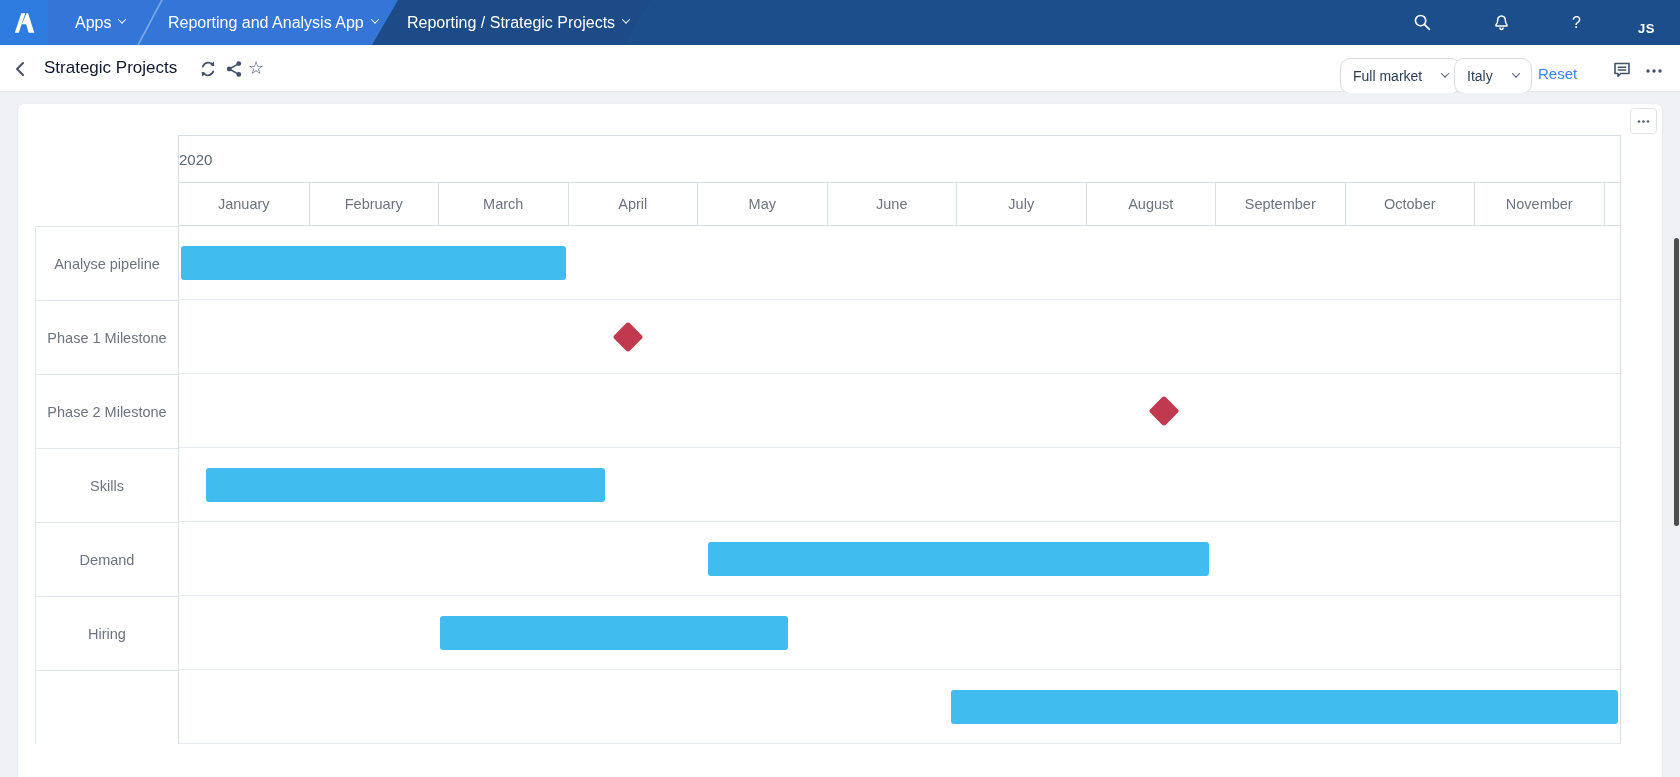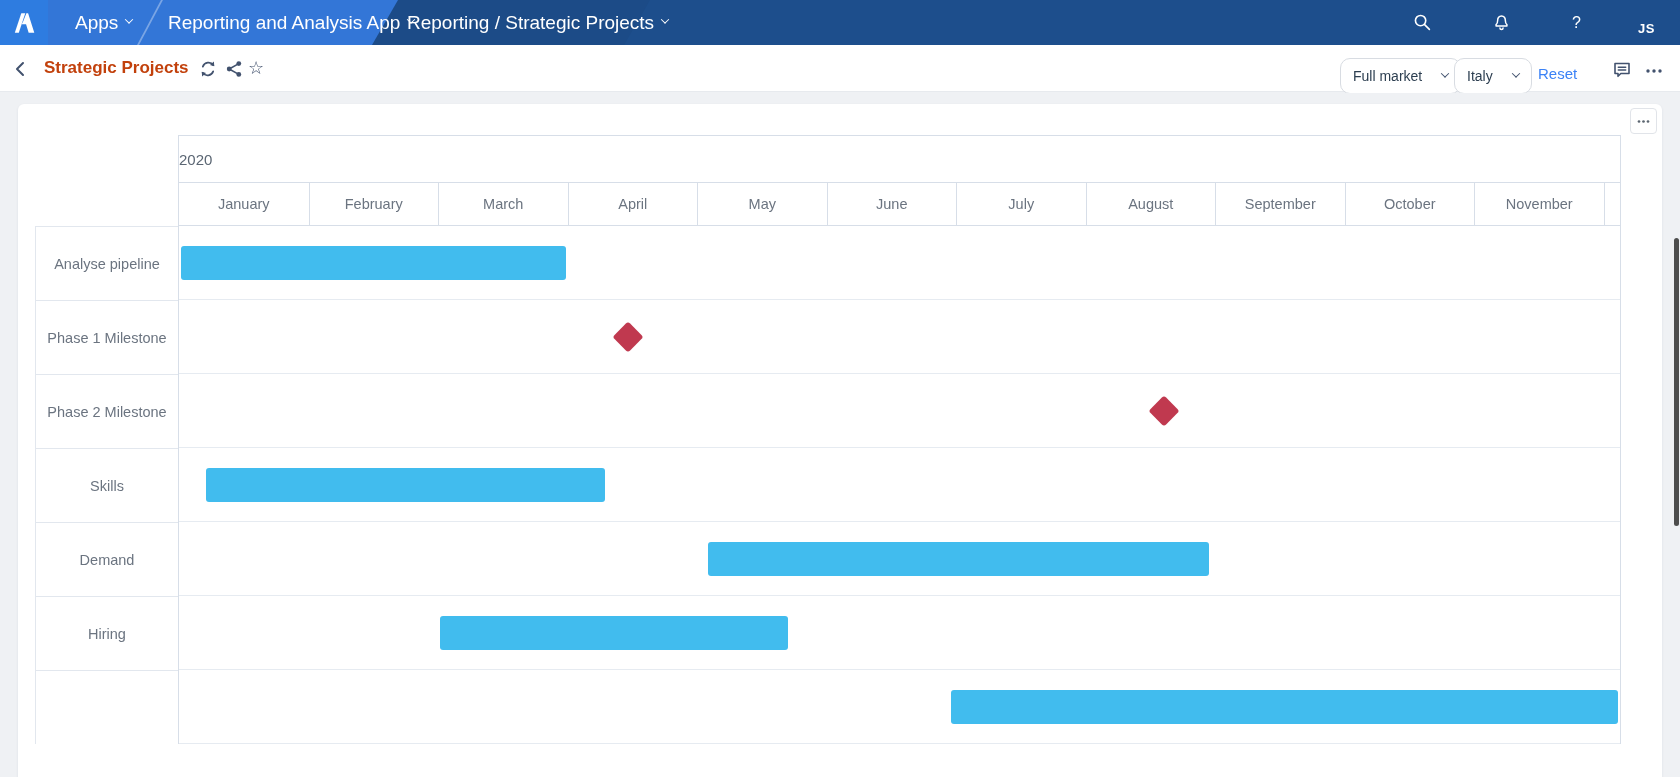--- a/index.html
+++ b/index.html
@@ -8,36 +8,36 @@
 
   
   .navbar { position:absolute; left:0; top:0; width:1680px; height:45px; background:#1d4e8c; }
   .nav-light { position:absolute; left:0; top:0; width:400px; height:45px; background:#3376d7;
                clip-path:polygon(0 0, 400px 0, 374px 45px, 0 45px); }
   .nav-tab { position:absolute; left:0; top:0; width:650px; height:45px; background:#1c4b87;
              clip-path:polygon(398px 0, 650px 0, 624px 45px, 372px 45px); }
   .logo-tile { position:absolute; left:0; top:0; width:48px; height:45px; background:#2e7ce0;
                display:flex; align-items:center; justify-content:center; cursor:pointer; }
   .nav-item { position:absolute; top:0; height:45px; display:flex; align-items:center; gap:8px;
-              color:#fff; font-size:19px; cursor:pointer; white-space:nowrap; }
+              color:#fff; font-size:16px; cursor:pointer; white-space:nowrap; }
   .nav-divider { position:absolute; left:149px; top:0; width:1.5px; height:45px;
                  background:rgba(255,255,255,.35); transform:skewX(-28deg); }
   .caret { width:6px; height:6px; border-right:1.6px solid #fff; border-bottom:1.6px solid #fff;
            transform:rotate(45deg) translate(-1px,-1px); margin-top:-3px; }
   .nav-icon { position:absolute; top:12px; width:21px; height:21px; cursor:pointer; }
   .nav-help { position:absolute; top:0; height:45px; display:flex; align-items:center;
               color:#fff; font-size:16px; cursor:pointer; }
   .nav-initials { position:absolute; top:0; height:56px; display:flex; align-items:center;
                   color:#fff; font-size:13px; font-weight:bold; letter-spacing:.5px; cursor:pointer; }
 
   
   .pagehead { position:absolute; left:0; top:45px; width:1680px; height:47px; background:#fff;
               border-bottom:1px solid #e7eaee; }
   .back-btn { position:absolute; left:12px; top:15px; width:18px; height:18px; cursor:pointer; }
-  .page-title { position:absolute; left:44px; top:13px; font-size:17px; font-weight:bold; color:#c2410c; }
+  .page-title { position:absolute; left:44px; top:13px; font-size:17px; font-weight:normal; color:#0f172a; }
   .head-ic { position:absolute; top:14px; width:20px; height:20px; cursor:pointer; }
   .star-ic { position:absolute; top:11px; font-size:18px; color:#42526e; cursor:pointer; line-height:24px; }
   .filter-btn { position:absolute; top:13px; height:36px; background:#fff; border:1px solid #d8dce2;
                 border-radius:10px; display:flex; align-items:center; gap:20px; padding:0 12px;
                 font-size:14px; color:#2c3e50; cursor:pointer; }
   .filter-btn .caret { border-color:#42526e; }
   .reset-link { position:absolute; top:20px; font-size:15px; color:#3b82f6; cursor:pointer; }
 
   
   .main { position:absolute; left:0; top:93px; width:1680px; height:684px; background:#eff1f4; }

